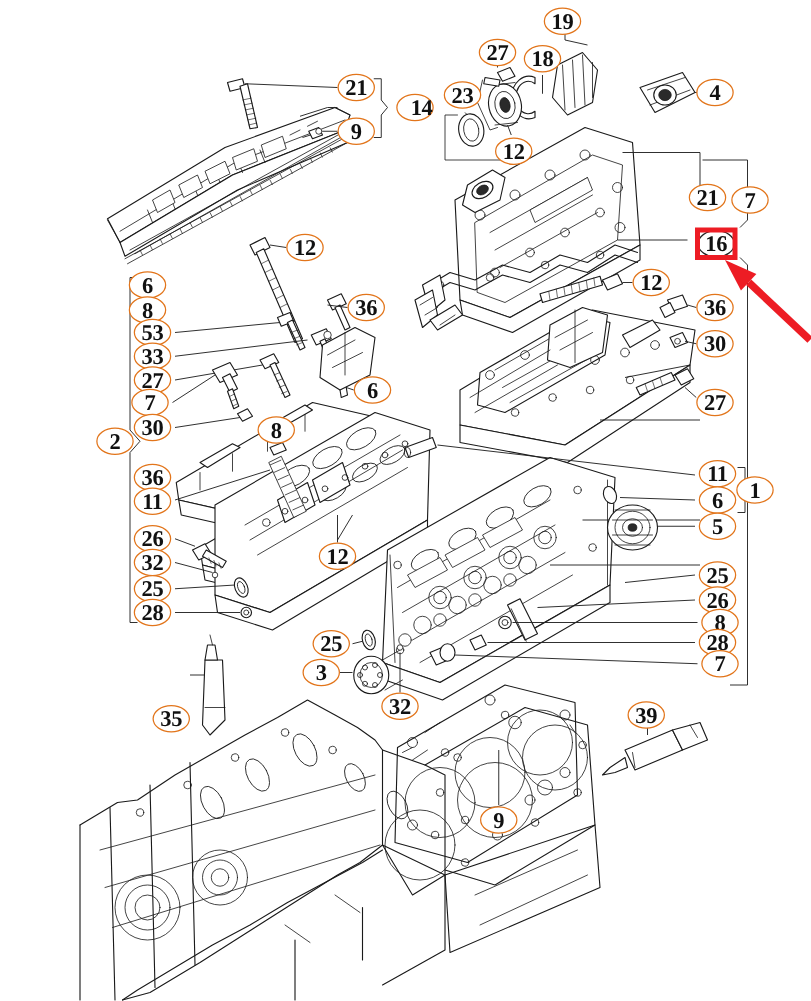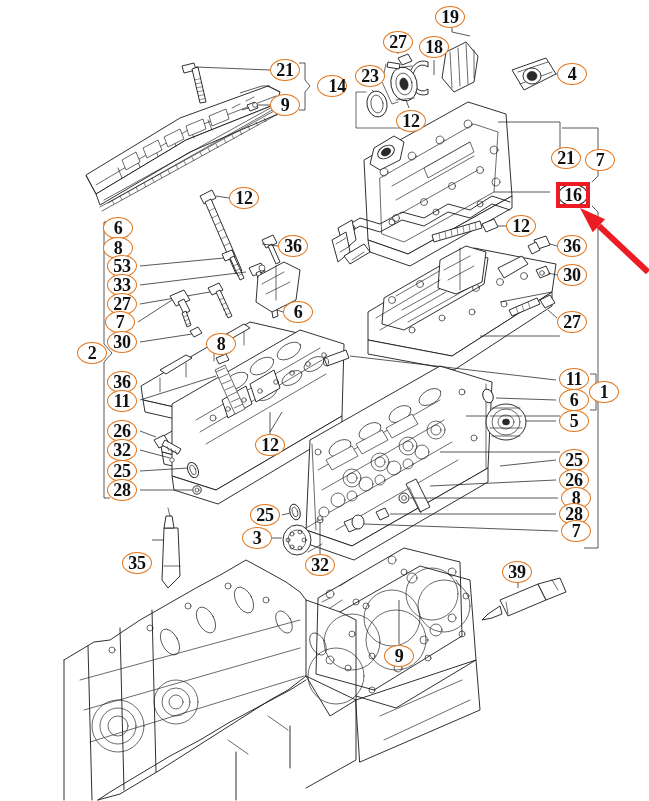--- a/index.html
+++ b/index.html
@@ -676,21 +676,21 @@
       <div class="callout" style="left: 574px; top: 400px;">6</div>
       <div class="callout" style="left: 574px; top: 421px;">5</div>
       <div class="callout" style="left: 574px; top: 460px;">25</div>
       <div class="callout" style="left: 574px; top: 480px;">26</div>
       <div class="callout" style="left: 576px; top: 498px;">8</div>
       <div class="callout" style="left: 574px; top: 514px;">28</div>
       <div class="callout" style="left: 576px; top: 531px;">7</div>
       <div class="callout" style="left: 265px; top: 515px;">25</div>
       <div class="callout" style="left: 257px; top: 538px;">3</div>
       <div class="callout" style="left: 320px; top: 565px;">32</div>
-      <div class="callout" style="left: 137px; top: 540px; margin-top: 12px;">35</div>
+      <div class="callout" style="left: 137px; top: 552px; margin-top: 12px;">35</div>
       <div class="callout" style="left: 517px; top: 572px;">39</div>
       <div class="callout" style="left: 399px; top: 656px;">9</div>
     </div>
 
   <svg class="arrow-svg" width="649" height="801" viewBox="0 0 649 801" xmlns="http://www.w3.org/2000/svg">
     <g id="hl-arrow">
         <line x1="648" y1="272" x2="598.9331998100129" y2="225.81948217412977" stroke="#ED1C24" stroke-width="6" stroke-linecap="butt"></line>
         <polygon points="580,208 605.1014821010577,219.26568223989455 592.764917518968,232.373282108365" fill="#ED1C24"></polygon>
       </g>
   </svg>

